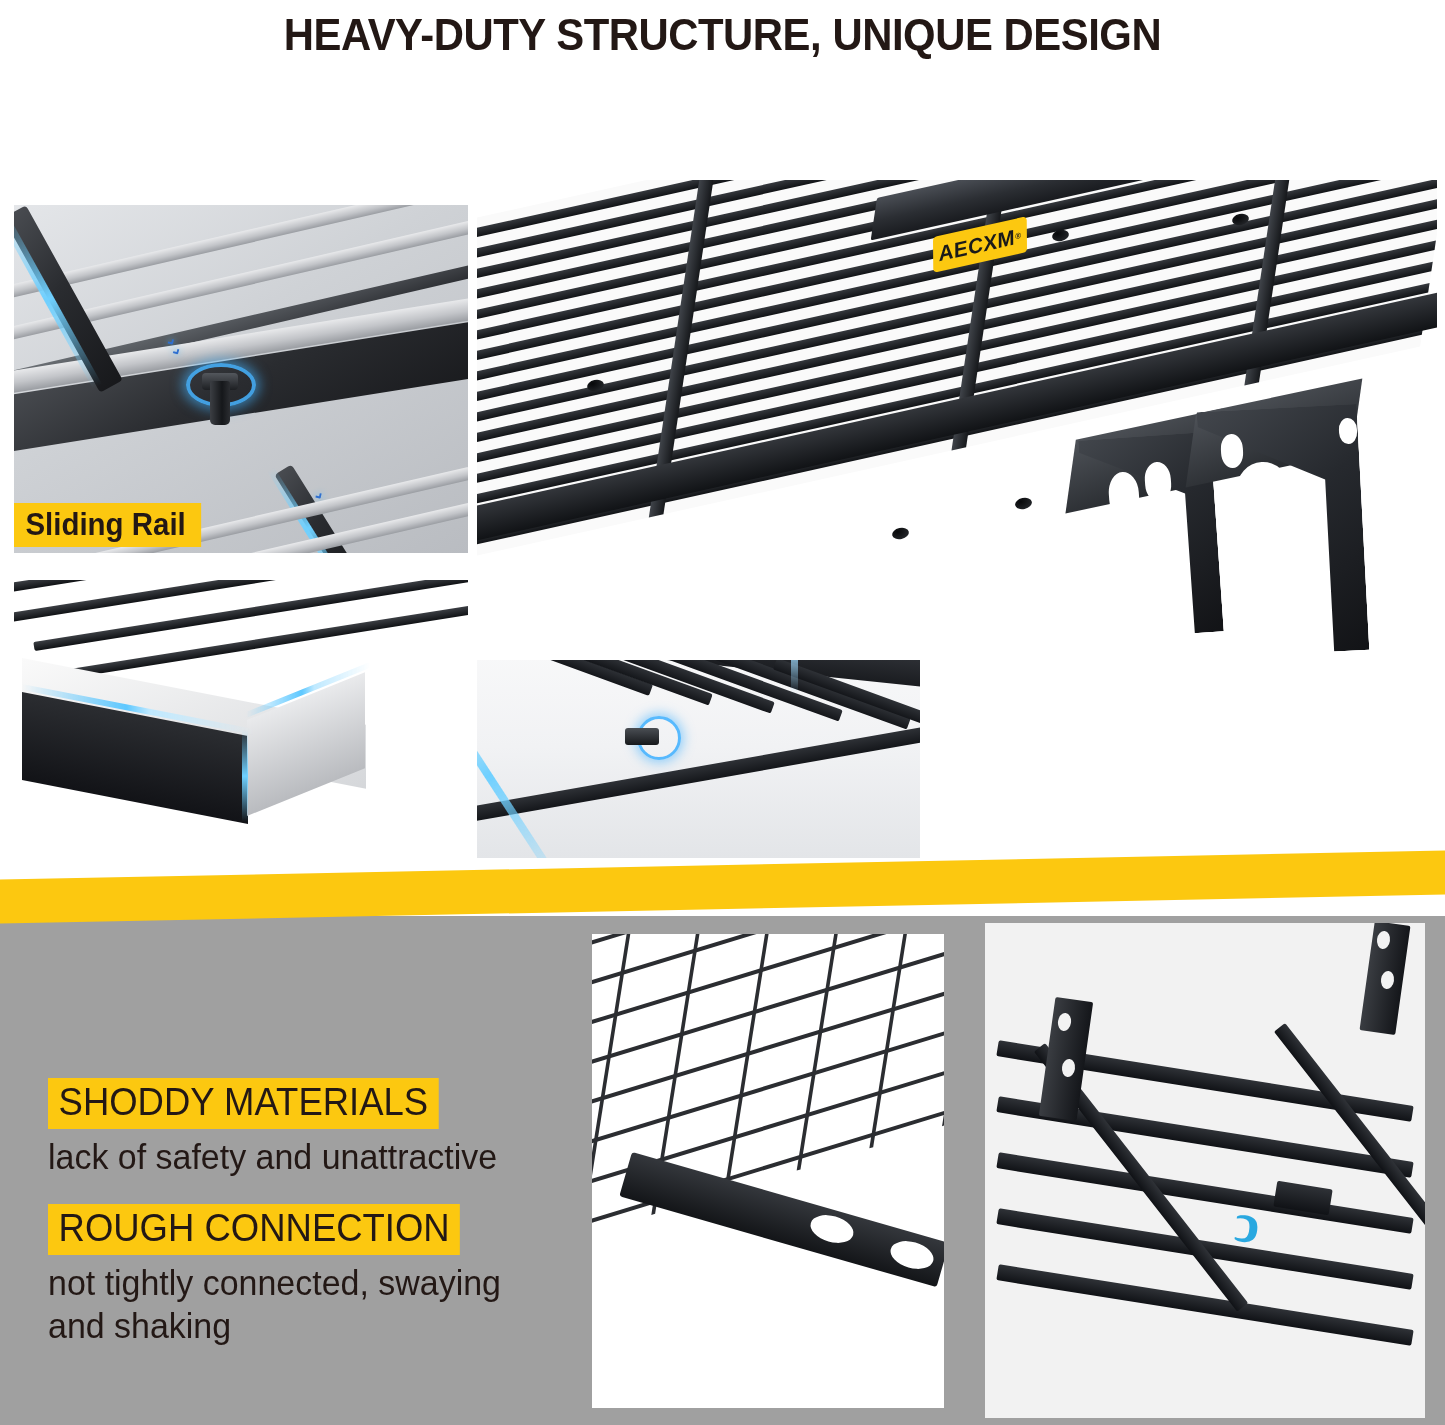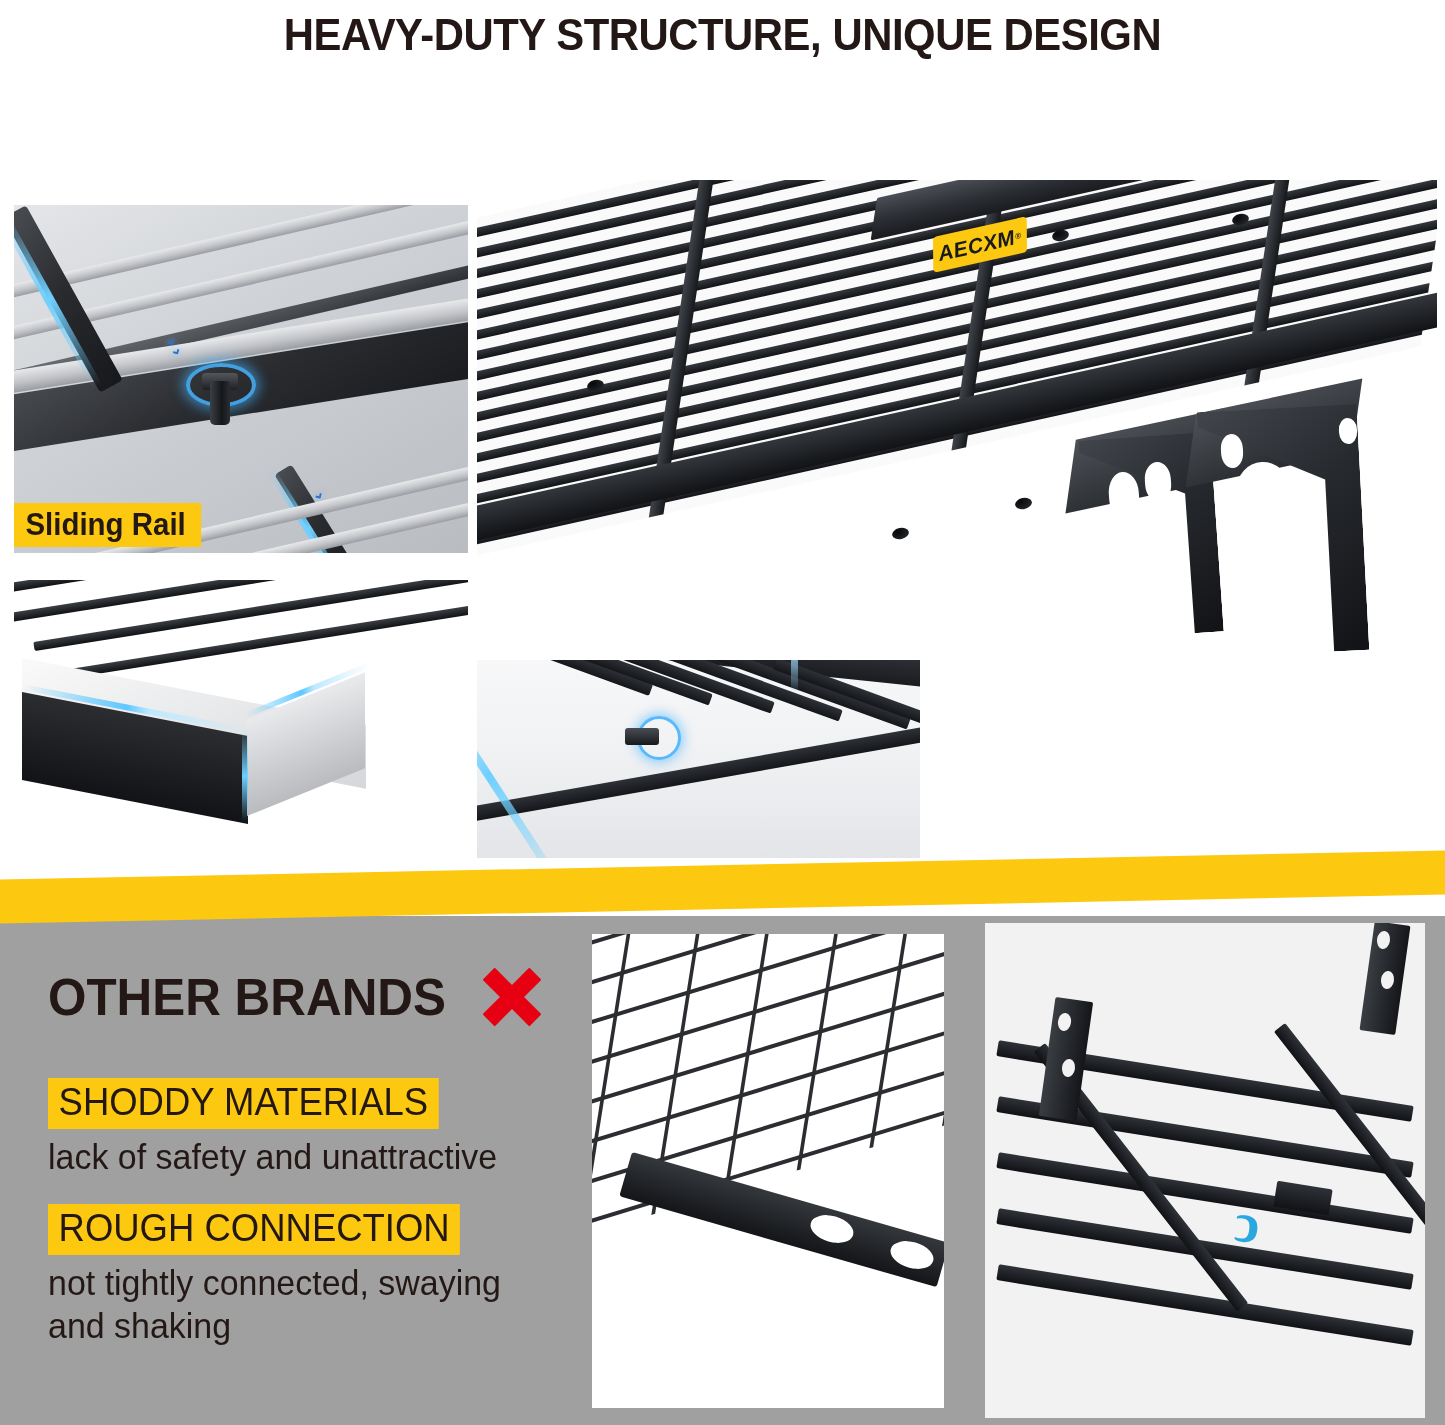--- a/index.html
+++ b/index.html
@@ -359,27 +359,20 @@
     <div class="hero-bracket-cut" style="left:762px; top:282px; width:52px; height:128px; border-radius:26px; transform:rotate(-3deg);"></div>
     <div class="hero-bracket-cut" style="left:744px; top:254px; width:22px; height:34px; transform:rotate(-3deg);"></div>
     <div class="hero-bracket-cut" style="left:862px; top:238px; width:18px; height:26px; transform:rotate(-3deg);"></div>
   </div>
 </div>
 
 <div id="divider-yellow"></div>
 
 <div id="bottom-section">
 
-  <div id="other-brands-row">
-    <div id="other-brands-title">OTHER BRANDS</div>
-    <div id="x-mark-icon">
-      <span class="a"></span>
-        <span class="b"></span>
-    </div>
-  </div>
 
   <div class="bullet-block" id="bullet-connection">
     <div class="bullet-tag">ROUGH CONNECTION</div>
     <div class="bullet-body">not tightly connected, swaying and shaking</div>
   </div>
 
   <div class="bullet-block" id="bullet-materials">
     <div class="bullet-tag">SHODDY MATERIALS</div>
     <div class="bullet-body">lack of safety and unattractive</div>
   </div>

